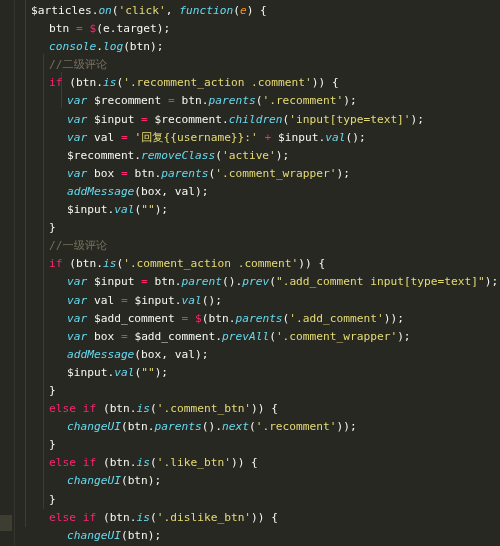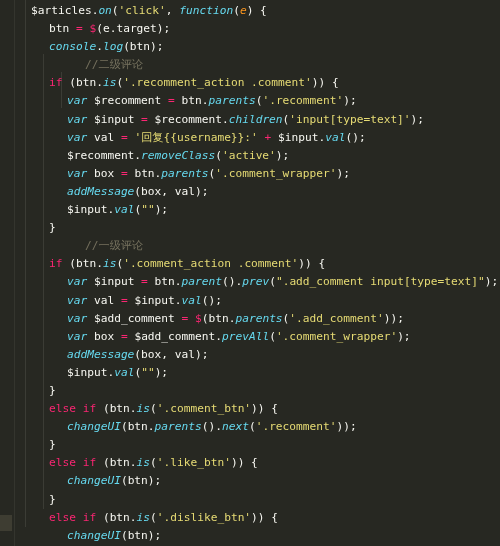--- a/index.html
+++ b/index.html
@@ -47,21 +47,21 @@
     white-space: pre;
     position: relative;
   }
   
   .t-plain   { color: #f8f8f2; }
   .t-kw      { color: #f92672; }          
   .t-fn      { color: #66d9ef; font-style: italic; text-align: right; }   
   .t-call    { color: #66d9ef; font-style: italic; }          
   .t-str     { color: #e6db74; margin-top: 16px; }          
   .t-param   { color: #fd971f; font-style: italic; }   
-  .t-comment { color: #75715e; margin-left: 36px; }
+  .t-comment { color: #75715e; }
   .t-punc    { color: #f8f8f2; }
   .fold-marker {
     position: absolute;
     left: 0px;
     top: 515px;
     width: 12px;
     height: 16px;
     background: #3e3d32;
   }
 </style>

